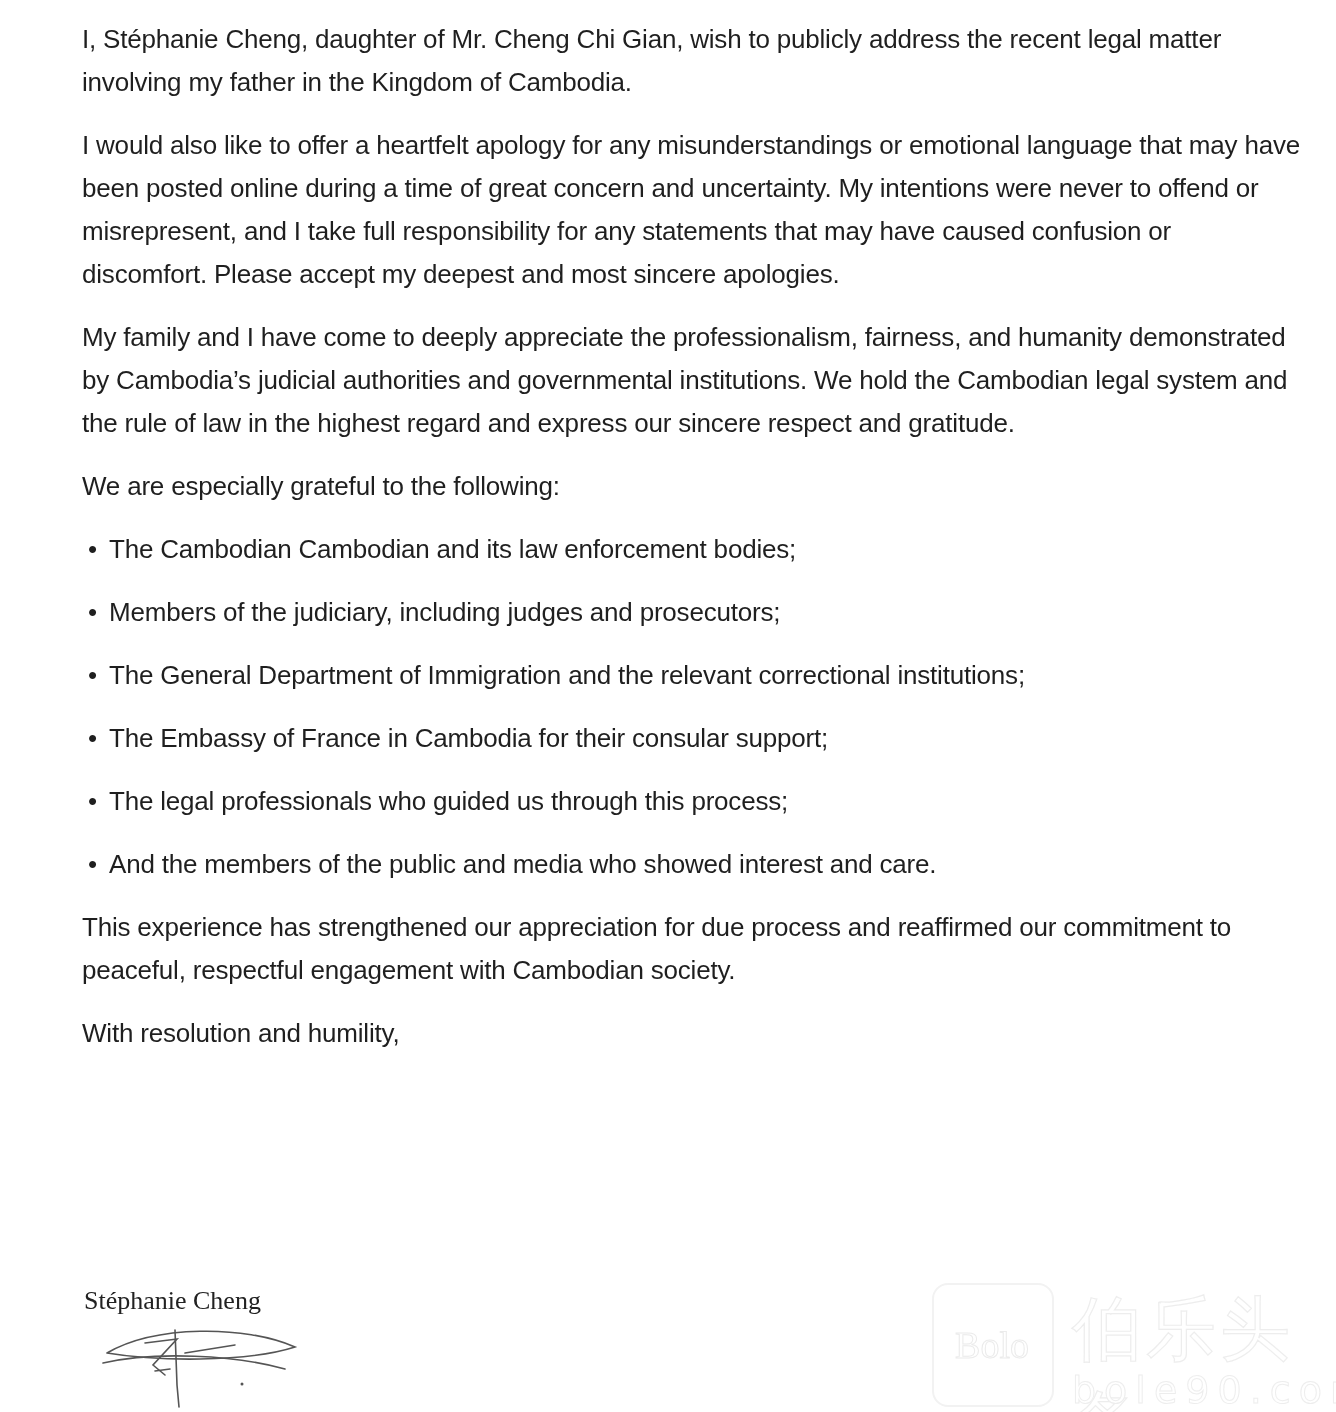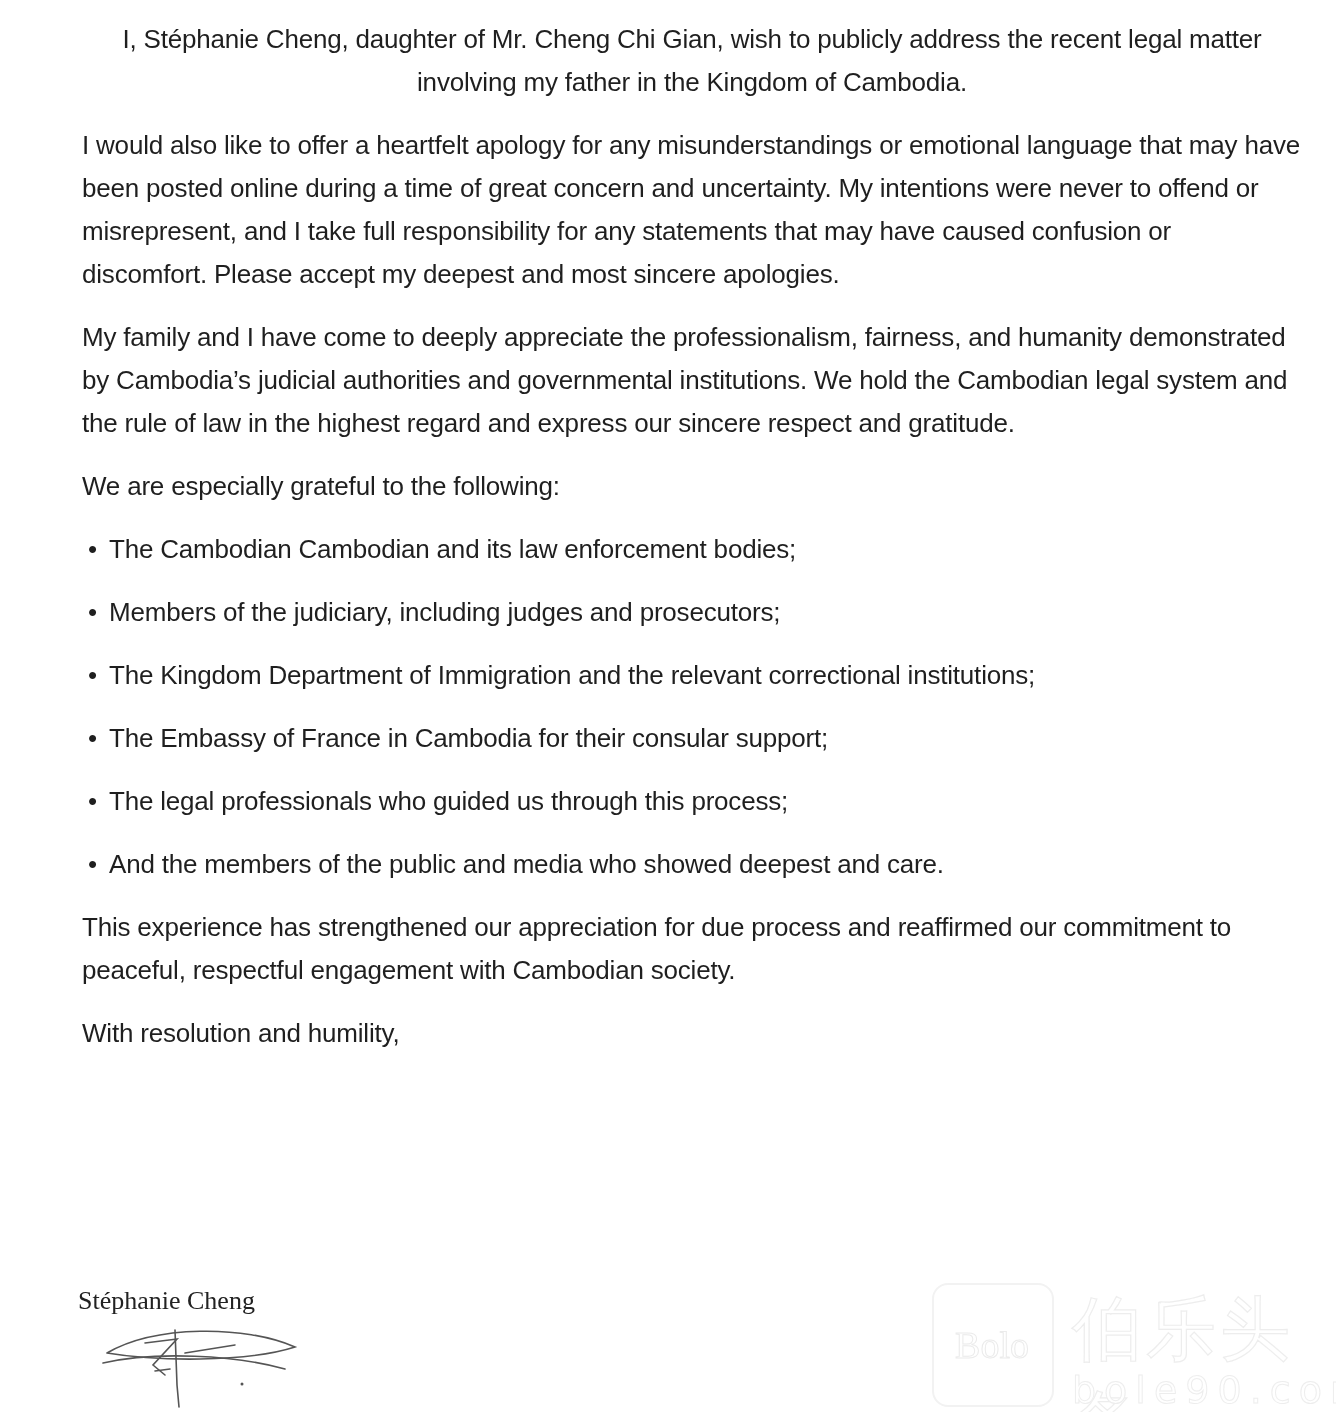--- a/index.html
+++ b/index.html
@@ -3,26 +3,26 @@
 <meta charset="utf-8">
 <style>
   html, body { margin: 0; padding: 0; background: #ffffff; }
   body {
     width: 1336px; height: 1412px; position: relative; overflow: hidden;
     font-family: "Liberation Sans", "DejaVu Sans", sans-serif;
     color: #1f1f1f;
   }
   .doc { position: absolute; left: 82px; top: 18px; width: 1220px; }
   .para { font-size: 26px; line-height: 43px; margin: 0 0 20px 0; letter-spacing: -0.2px; }
-  .para.p1 { margin-bottom: 20px; text-align: center; }
+  .para.p1 { margin-bottom: 20px; }
   .bullets { list-style: none; margin: 0; padding: 0; }
   .bullets li { font-size: 26px; line-height: 43px; margin: 0 0 20px 6px; position: relative; padding-left: 21px; letter-spacing: -0.2px; }
   .bullets li .dot { position: absolute; left: 0; top: 0; }
   .sign-name {
-    position: absolute; left: 78px; top: 1286px;
+    position: absolute; left: 84px; top: 1286px;
     font-family: "Liberation Serif", "DejaVu Serif", serif; font-size: 26px; color: #222;
   }
   .signature { position: absolute; left: 95px; top: 1325px; width: 210px; height: 85px; }
   .watermark { position: absolute; left: 932px; top: 1283px; width: 400px; height: 125px; opacity: 0.9; }
   .wm-box { position: absolute; left: 0; top: 0; width: 118px; height: 120px; border: 2px solid #f1f1f1; border-radius: 16px; }
   .wm-bolo { position: absolute; left: 10px; top: 40px; width: 100px; text-align: center; font-family: "Liberation Serif", serif; font-size: 38px; color: #fff; -webkit-text-stroke: 1px #e9e9e9; }
   .wm-cn { position: absolute; left: 140px; top: 0; font-size: 70px; color: #fff; -webkit-text-stroke: 1.2px #ececec; letter-spacing: 4px; font-family: "DejaVu Sans", sans-serif; }
   .wm-url { position: absolute; left: 140px; top: 85px; font-size: 38px; color: #fff; -webkit-text-stroke: 1px #ececec; letter-spacing: 8px; font-family: "DejaVu Sans", sans-serif; }
 </style>
 </head>
@@ -30,24 +30,24 @@
 
 <div class="doc">
   <p class="para p1">I, Stéphanie Cheng, daughter of Mr. Cheng Chi Gian, wish to publicly address the recent legal matter involving my father in the Kingdom of Cambodia.</p>
   <p class="para">I would also like to offer a heartfelt apology for any misunderstandings or emotional language that may have been posted online during a time of great concern and uncertainty. My intentions were never to offend or misrepresent, and I take full responsibility for any statements that may have caused confusion or discomfort. Please accept my deepest and most sincere apologies.</p>
   <p class="para">My family and I have come to deeply appreciate the professionalism, fairness, and humanity demonstrated by Cambodia’s judicial authorities and governmental institutions. We hold the Cambodian legal system and the rule of law in the highest regard and express our sincere respect and gratitude.</p>
   <p class="para">We are especially grateful to the following:</p>
 
   <ul class="bullets">
     <li><span class="dot">•</span><span>The Cambodian Cambodian and its law enforcement bodies;</span></li>
     <li><span class="dot">•</span><span>Members of the judiciary, including judges and prosecutors;</span></li>
-    <li><span class="dot">•</span><span>The Kingdom Department of Immigration and the relevant correctional institutions;</span></li>
+    <li><span class="dot">•</span><span>The General Department of Immigration and the relevant correctional institutions;</span></li>
     <li><span class="dot">•</span><span>The Embassy of France in Cambodia for their consular support;</span></li>
     <li><span class="dot">•</span><span>The legal professionals who guided us through this process;</span></li>
-    <li><span class="dot">•</span><span>And the members of the public and media who showed deepest and care.</span></li>
+    <li><span class="dot">•</span><span>And the members of the public and media who showed interest and care.</span></li>
   </ul>
 
   <p class="para">This experience has strengthened our appreciation for due process and reaffirmed our commitment to peaceful, respectful engagement with Cambodian society.</p>
   <p class="para">With resolution and humility,</p>
 </div>
 
 <div class="sign-name">Stéphanie Cheng</div>
 
 <svg class="signature" viewBox="0 0 210 85">
   <g fill="none" stroke="#555" stroke-width="1.6" stroke-linecap="round">

